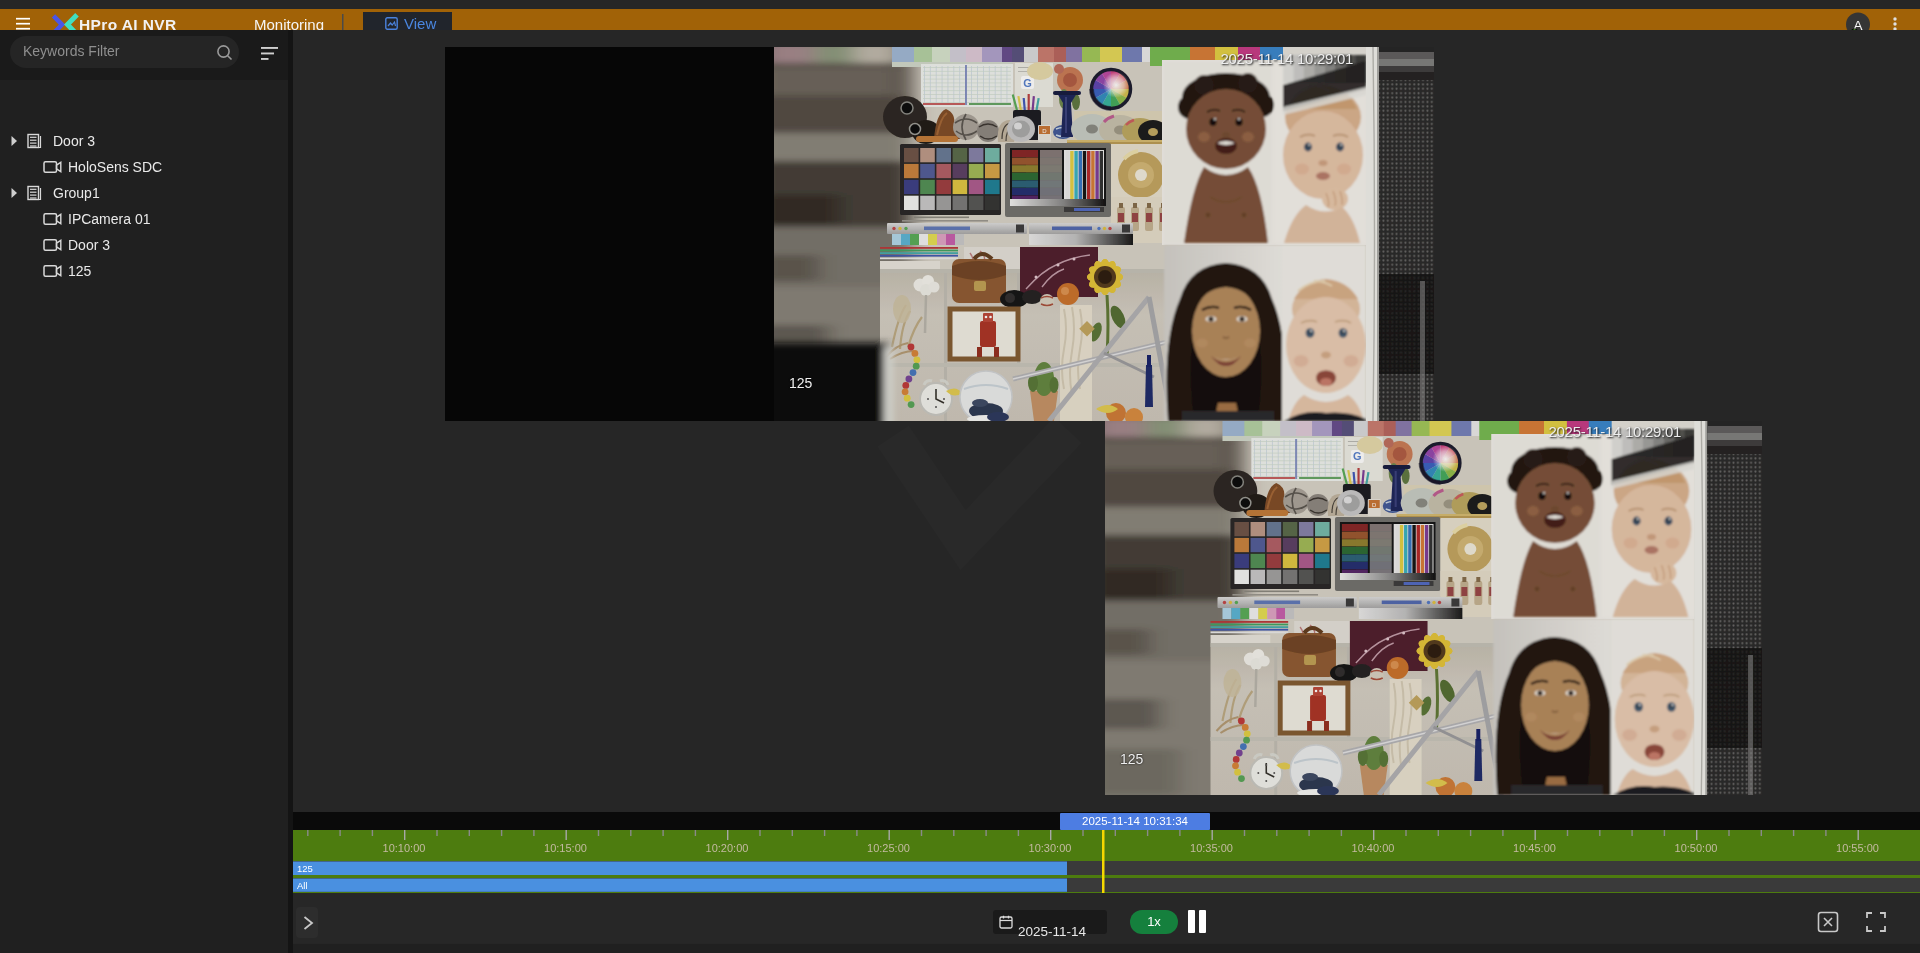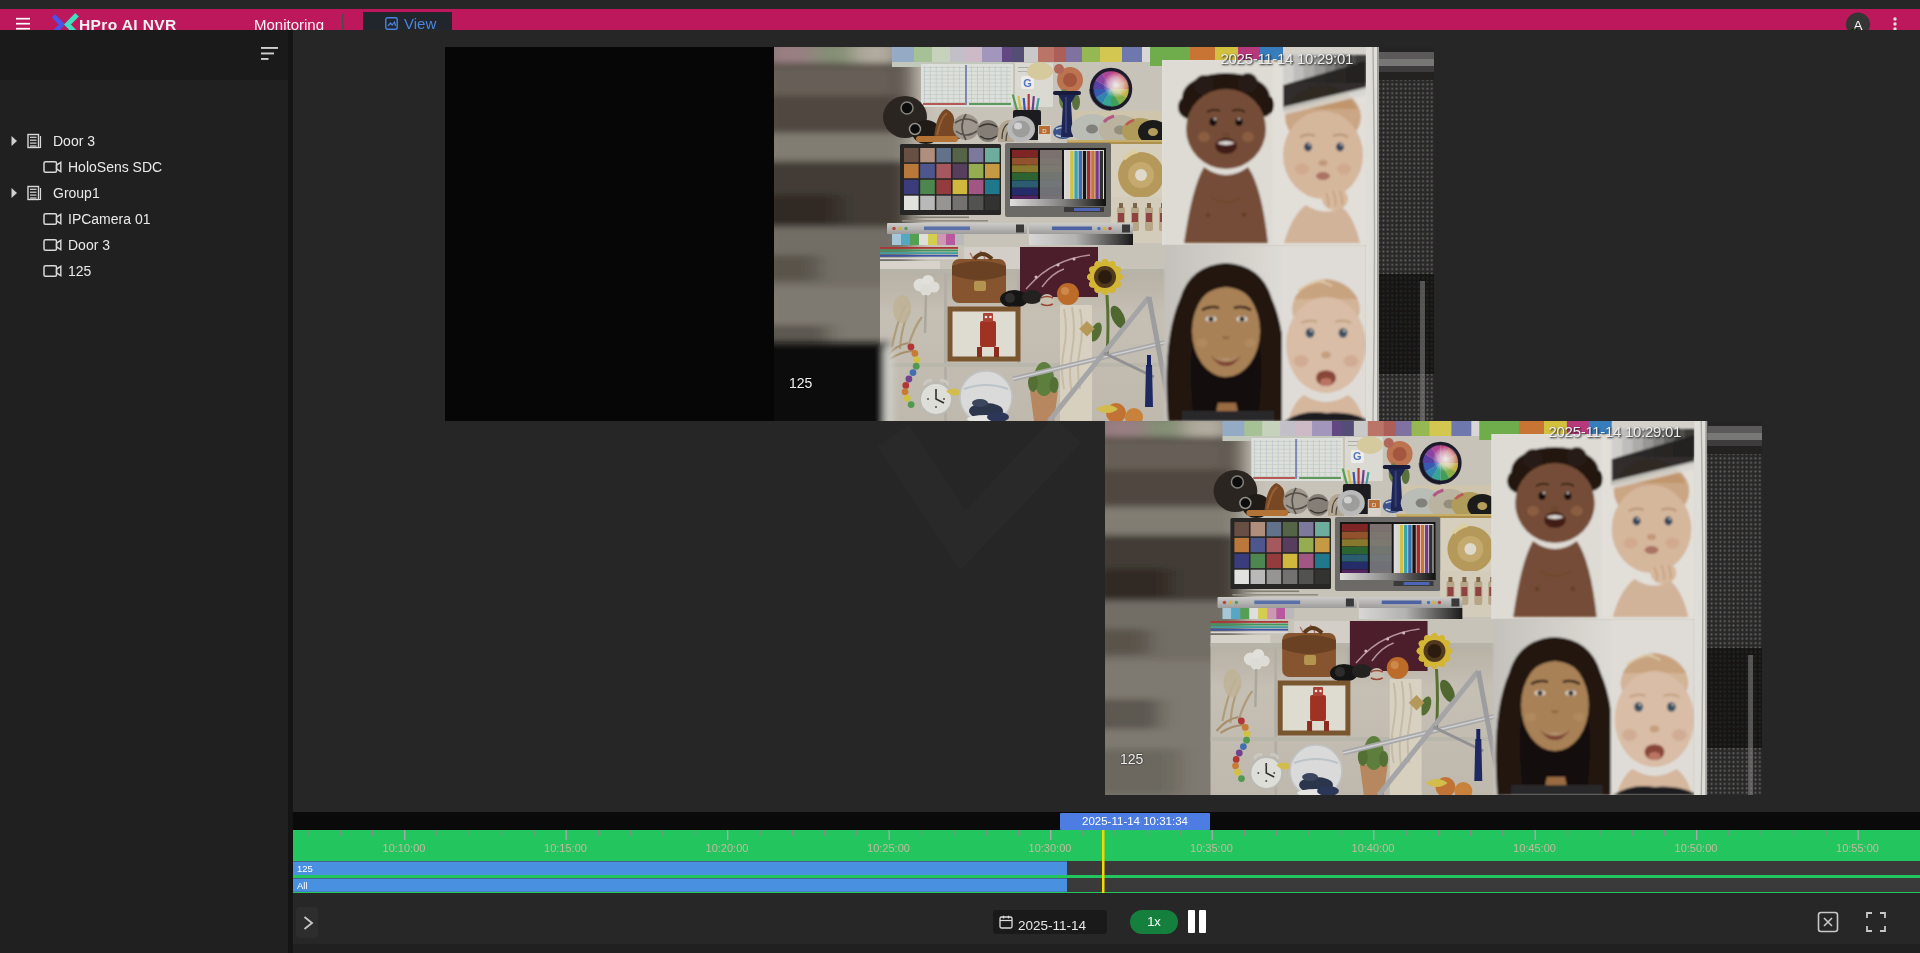--- a/index.html
+++ b/index.html
@@ -1,23 +1,23 @@
 <!DOCTYPE html>
 <html><head><meta charset="utf-8"><style>
 *{margin:0;padding:0;box-sizing:border-box}
 html,body{width:1920px;height:953px;overflow:hidden;background:#262626;
   font-family:"Liberation Sans",sans-serif;position:relative}
 .abs{position:absolute}
-#topbar{left:0;top:9px;width:1920px;height:30px;background:#be185d}
+#topbar{left:0;top:9px;width:1920px;height:30px;background:#a16207}
 #sidebar{left:0;top:30px;width:288px;height:923px;background:#202020}
 #searcharea{left:0;top:0;width:288px;height:50px;background:#1a1a1a}
 #gapcol{left:288px;top:30px;width:5px;height:923px;background:#141414}
 #main{left:293px;top:30px;width:1627px;height:782px;background:#262626;overflow:hidden}
 #tl-band{left:293px;top:812px;width:1627px;height:18px;background:#0a0a0a}
-#tl-ruler{left:293px;top:830px;width:1627px;height:63px;background:#22c55e}
+#tl-ruler{left:293px;top:830px;width:1627px;height:63px;background:#4d7c0f}
 #ctrl{left:293px;top:893px;width:1627px;height:50px;background:#272727}
 #bottomstrip{left:293px;top:944px;width:1627px;height:9px;background:#202020}
 text{font-family:"Liberation Sans",sans-serif}
 </style></head>
 <body>
 <svg width="0" height="0" style="position:absolute">
 <defs>
 <filter id="blurL" x="-30%" y="-30%" width="160%" height="160%">
         <feGaussianBlur stdDeviation="10 3"></feGaussianBlur>
       </filter>
@@ -543,20 +543,27 @@
     <text x="28" y="20.5" font-size="13.5" fill="#fafafa" text-anchor="middle">A</text>
     <circle cx="24.5" cy="23.5" r="3.6" fill="#52c41a" stroke="#0a0a0a" stroke-width="1"></circle>
     <circle cx="65" cy="10" r="1.7" fill="#e0e0e0"></circle>
       <circle cx="65" cy="15" r="1.7" fill="#e0e0e0"></circle>
       <circle cx="65" cy="20" r="1.7" fill="#e0e0e0"></circle>
   </svg>
 </div>
 
 <div id="sidebar" class="abs">
   <div id="searcharea" class="abs"></div>
+  <div class="abs" style="left:10px;top:6px;width:229px;height:32px;border-radius:16px;background:#252525">
+    <span class="abs" style="left:13px;top:7px;font-size:14px;color:#8f8f8f">Keywords Filter</span>
+    <svg class="abs" style="left:205px;top:7px" width="20" height="20">
+      <circle cx="8.5" cy="8.5" r="5.6" fill="none" stroke="#9a9a9a" stroke-width="1.6"></circle>
+      <path d="M12.7,12.7 L16.5,16.5" stroke="#9a9a9a" stroke-width="1.6"></path>
+    </svg>
+  </div>
   <svg class="abs" style="left:260px;top:16px" width="22" height="16">
     <rect x="1" y="1" width="17" height="1.9" fill="#cfcfcf"></rect>
     <rect x="1" y="6.5" width="13" height="1.9" fill="#cfcfcf"></rect>
     <rect x="1" y="12" width="7.5" height="1.9" fill="#cfcfcf"></rect>
   </svg>
   <svg class="abs" style="left:0;top:97px" width="288" height="200">
       <path d="M11.5,9 L17,14 L11.5,19 Z" fill="#cfcfcf"></path>
       <rect x="28" y="7.5" width="10.5" height="13" fill="none" stroke="#d8d8d8" stroke-width="1.4"></rect>
       <rect x="30" y="9.7" width="6.5" height="1.2" fill="#d8d8d8"></rect>
       <rect x="30" y="12.6" width="6.5" height="1.2" fill="#d8d8d8"></rect>
@@ -688,21 +695,21 @@
   <div class="abs" style="left:3px;top:14px;width:22px;height:31px;background:#2d2d2d;border-radius:4px"></div>
   <svg class="abs" style="left:7px;top:22px" width="16" height="16">
     <path d="M4.5,2 L12,8 L4.5,14" fill="none" stroke="#c8c8c8" stroke-width="1.8"></path>
   </svg>
   <div class="abs" style="left:700px;top:17px;width:114px;height:24px;background:#1a1a1a;border-radius:3px">
     <svg class="abs" style="left:6px;top:5px" width="14" height="14" viewBox="0 0 14 14">
       <rect x="1" y="2" width="12" height="11" rx="1.5" fill="none" stroke="#dcdcdc" stroke-width="1.3"></rect>
       <path d="M1,5.5 H13" stroke="#dcdcdc" stroke-width="1.2"></path>
       <path d="M4.5,0.8 V3.4 M9.5,0.8 V3.4" stroke="#dcdcdc" stroke-width="1.3"></path>
     </svg>
-    <span class="abs" style="left:25px;top:8px;font-size:13.5px;color:#e8e8e8">2025-11-14</span>
+    <span class="abs" style="left:25px;top:14px;font-size:13.5px;color:#e8e8e8">2025-11-14</span>
   </div>
   <div class="abs" style="left:837px;top:17px;width:48px;height:24px;background:#15803d;border-radius:12px;text-align:center;line-height:24px;font-size:13px;font-weight:normal;color:#fff">1x</div>
   <div class="abs" style="left:895px;top:17px;width:6.5px;height:23px;background:#fff;border-radius:1px"></div>
   <div class="abs" style="left:906px;top:17px;width:6.5px;height:23px;background:#fff;border-radius:1px"></div>
   <svg class="abs" style="left:1524px;top:18px" width="22" height="22" viewBox="0 0 22 22">
     <rect x="1.5" y="1.5" width="19" height="19" rx="2.5" fill="none" stroke="#c8c8c8" stroke-width="1.6"></rect>
     <path d="M7,7 L15,15 M15,7 L7,15" stroke="#c8c8c8" stroke-width="1.6"></path>
   </svg>
   <svg class="abs" style="left:1572px;top:18px" width="22" height="22" viewBox="0 0 22 22">
     <path d="M2,7 V2 H7 M15,2 H20 V7 M20,15 V20 H15 M7,20 H2 V15" fill="none" stroke="#c8c8c8" stroke-width="1.8"></path>

